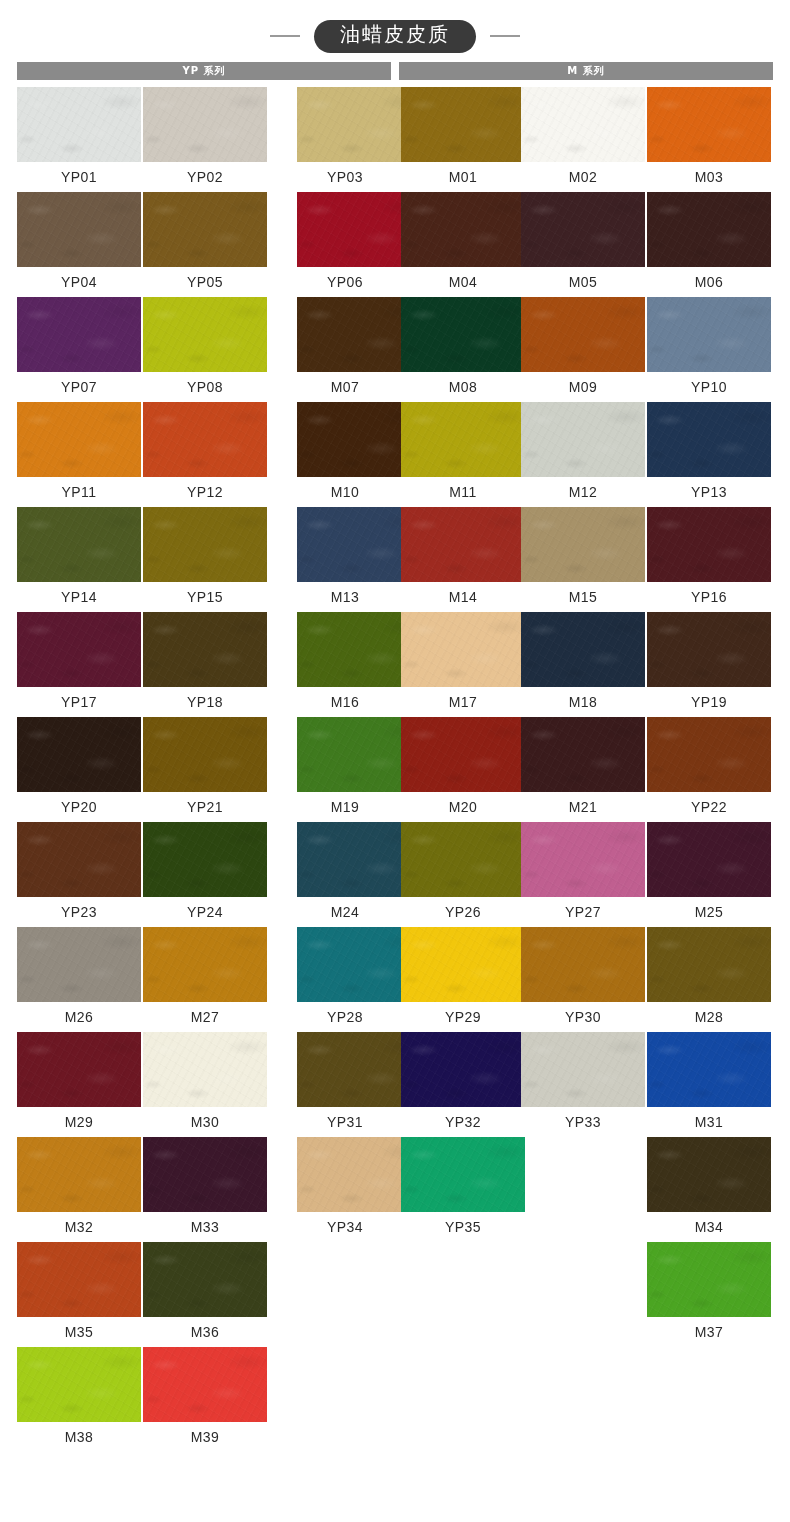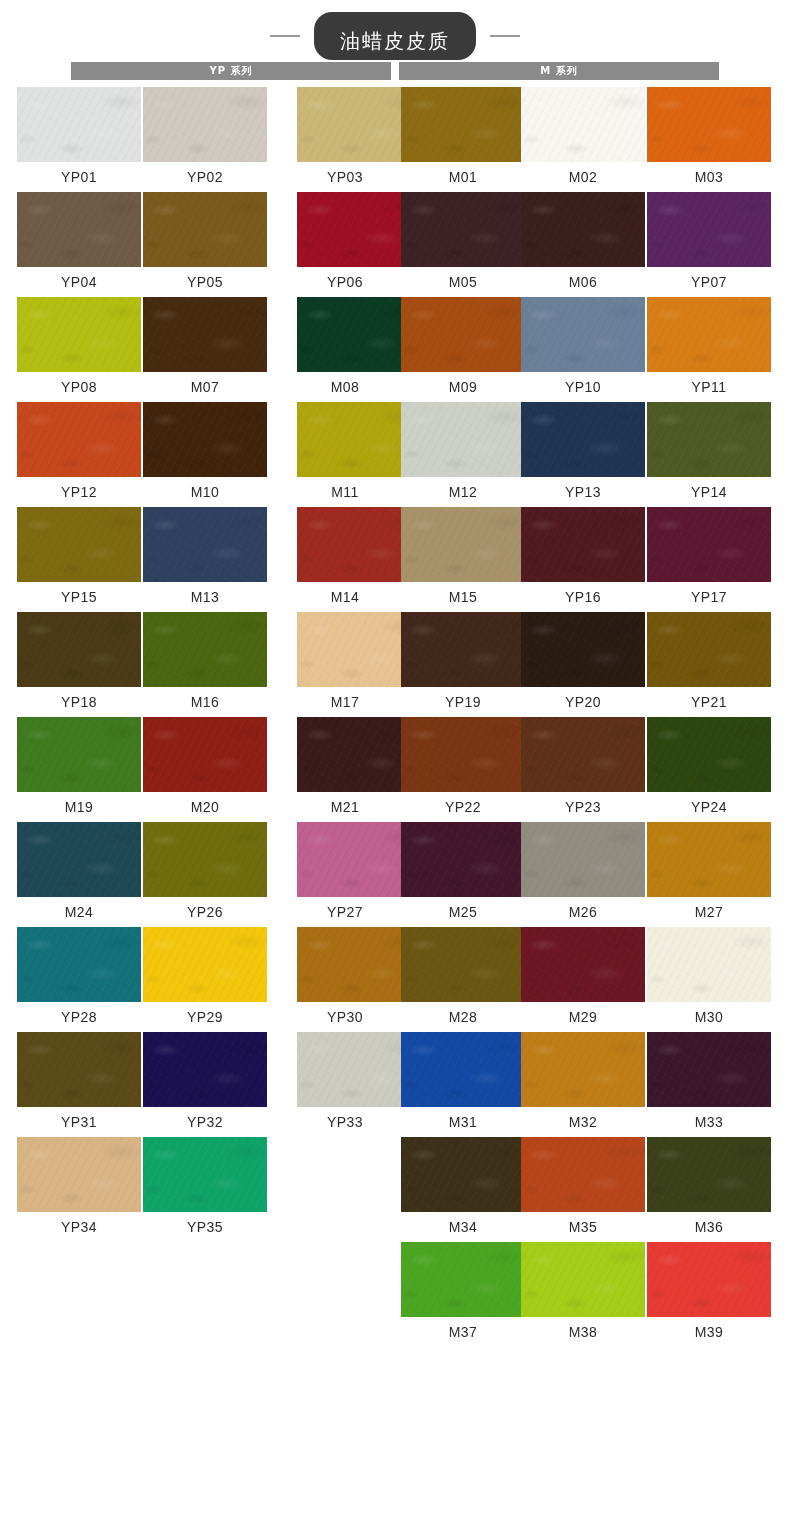--- a/index.html
+++ b/index.html
@@ -28,32 +28,32 @@
   }
   .title-rule {
     width: 30px;
     height: 2px;
     background: #9a9a9a;
   }
   .title-pill {
     background: #3a3a3a;
     color: #ffffff;
     border-radius: 18px;
-    padding: 19px 26px 9px 26px;
+    padding: 4px 26px 9px 26px;
     font-size: 20px;
     line-height: 1;
     letter-spacing: 2px;
     font-family: "DejaVu Sans", "Liberation Sans", sans-serif;
     white-space: nowrap;
   }
 
   
   .series-head-row {
     display: flex;
-    width: 648px;
+    width: 756px;
     margin: 0 auto;
     gap: 8px;
     height: 18px;
   }
   .series-head {
     background: #8a8a8a;
     color: #ffffff;
     font-size: 10px;
     font-weight: bold;
     letter-spacing: 1px;
@@ -178,20 +178,24 @@
     </div>
     <div class="cell">
       <div class="swatch" style="background-color: rgb(122, 90, 29);"></div>
       <div class="caption">YP05</div>
     </div>
     <div class="cell">
       <div class="swatch" style="background-color: rgb(158, 15, 34);"></div>
       <div class="caption">YP06</div>
     </div>
     <div class="cell">
+      <div class="swatch" style="background-color: rgb(74, 36, 24);"></div>
+      <div class="caption">M04</div>
+    </div>
+    <div class="cell">
       <div class="swatch" style="background-color: rgb(61, 33, 36);"></div>
       <div class="caption">M05</div>
     </div>
     <div class="cell">
       <div class="swatch" style="background-color: rgb(58, 31, 28);"></div>
       <div class="caption">M06</div>
     </div>
     <div class="cell">
       <div class="swatch" style="background-color: rgb(90, 37, 96);"></div>
       <div class="caption">YP07</div>
@@ -272,20 +276,24 @@
       <div class="swatch" style="background-color: rgb(74, 58, 22);"></div>
       <div class="caption">YP18</div>
     </div>
     <div class="cell">
       <div class="swatch" style="background-color: rgb(74, 102, 16);"></div>
       <div class="caption">M16</div>
     </div>
     <div class="cell">
       <div class="swatch" style="background-color: rgb(232, 195, 146);"></div>
       <div class="caption">M17</div>
+    </div>
+    <div class="cell">
+      <div class="swatch" style="background-color: rgb(30, 45, 64);"></div>
+      <div class="caption">M18</div>
     </div>
     <div class="cell">
       <div class="swatch" style="background-color: rgb(65, 40, 26);"></div>
       <div class="caption">YP19</div>
     </div>
     <div class="cell">
       <div class="swatch" style="background-color: rgb(42, 27, 19);"></div>
       <div class="caption">YP20</div>
     </div>
     <div class="cell">

